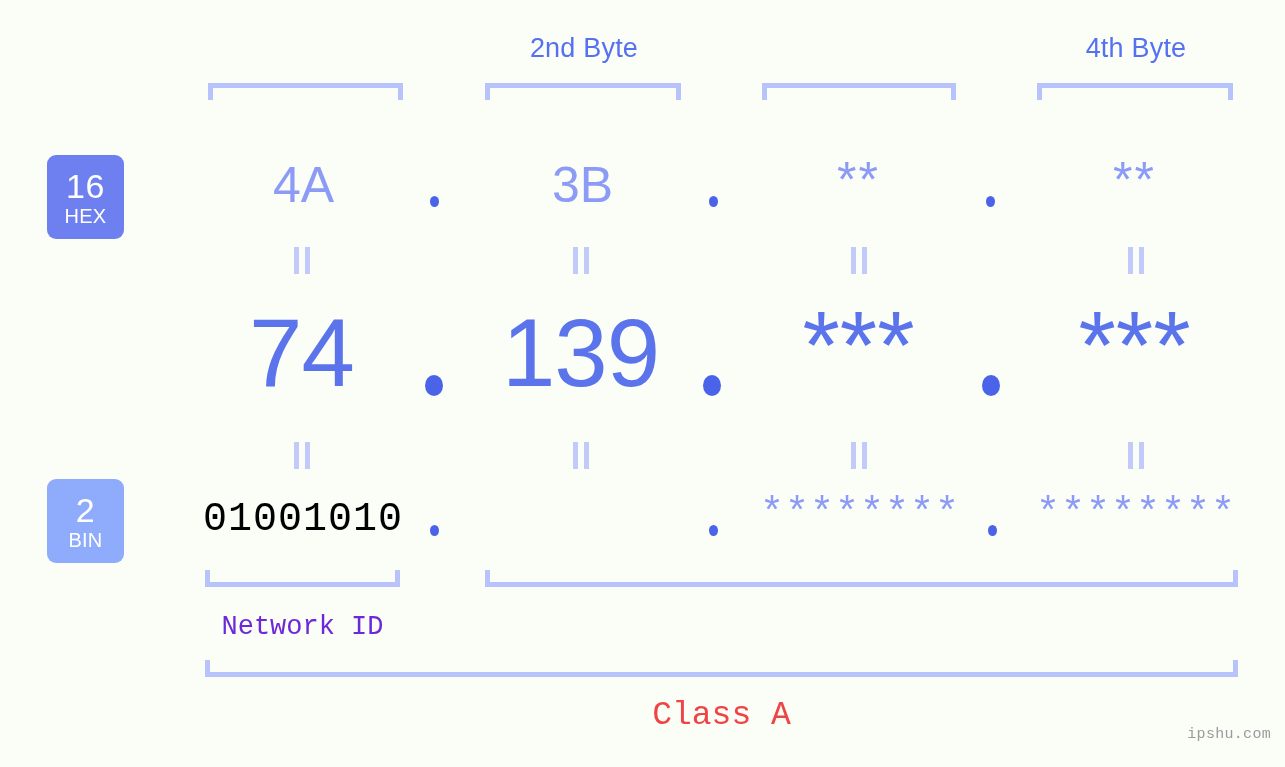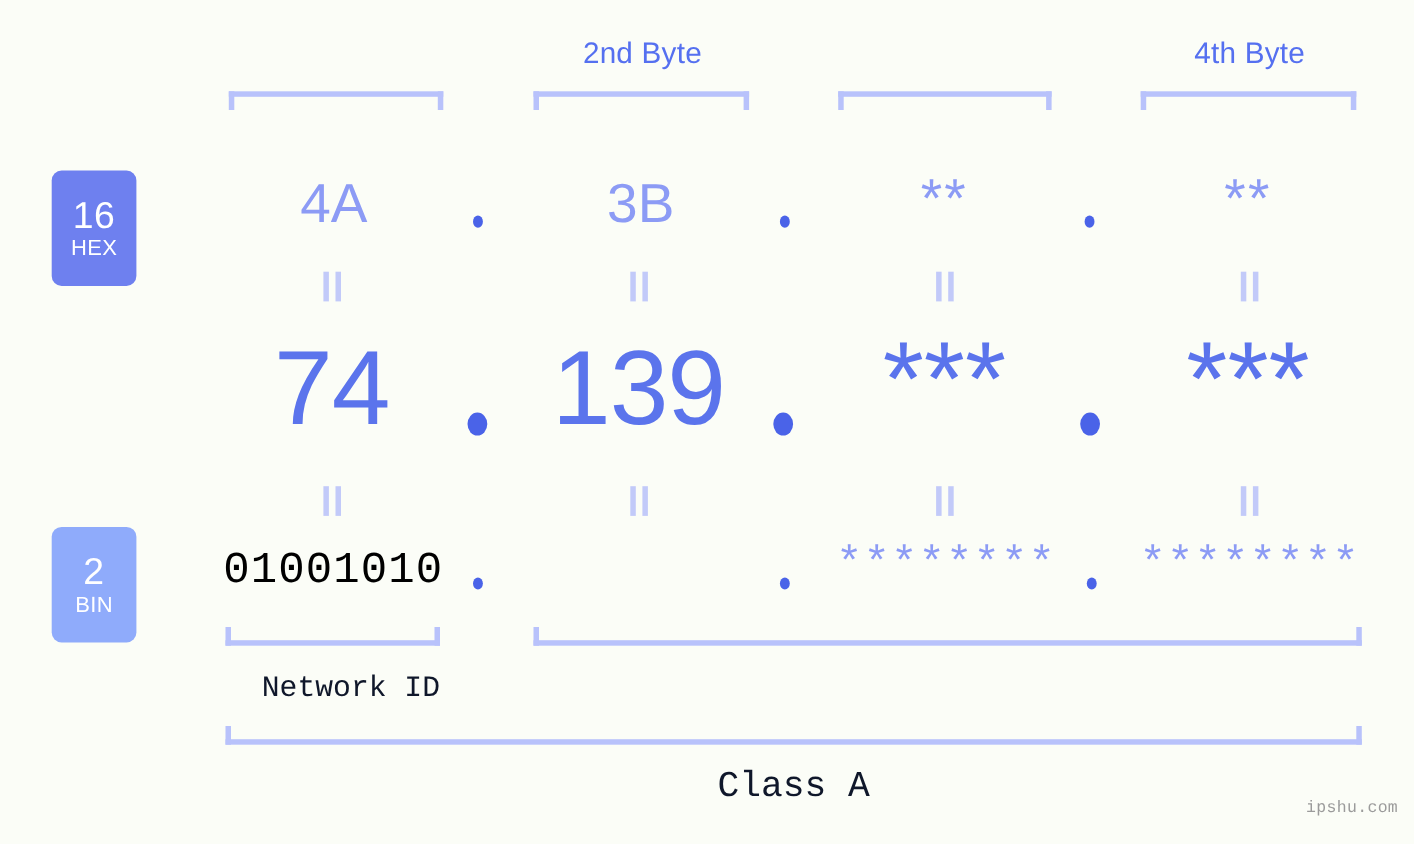--- a/index.html
+++ b/index.html
@@ -48,21 +48,21 @@
     border-left: 5px solid #b8c2fb;
     border-right: 5px solid #b8c2fb;
     box-sizing: border-box;
   }
 
   
   .badge {
     position: absolute;
     left: 47px;
     width: 77px;
-    height: 105px;
+    height: 84px;
     border-radius: 9px;
     color: #ffffff;
     display: flex;
     flex-direction: column;
     align-items: center;
     justify-content: center;
     line-height: 1;
   }
   .badge .num {
     font-size: 34px;
@@ -143,31 +143,31 @@
     height: 27px;
     background: #c2caf9;
     display: block;
   }
   .eqbar i.l { left: 0; }
   .eqbar i.r { left: 11px; }
 
   
   .id-label {
     position: absolute;
-    text-align: right;
+    text-align: center;
     font-size: 27px;
-    color: #0f172a;
+    color: #6d28d9;
     font-family: "Liberation Mono", monospace;
     white-space: nowrap;
   }
   .class-label {
     position: absolute;
     text-align: center;
     font-size: 33px;
-    color: #0f172a;
+    color: #ef4444;
     font-family: "Liberation Mono", monospace;
     white-space: nowrap;
   }
 
   
   .watermark {
     position: absolute;
     right: 14px;
     bottom: 24px;
     font-size: 15px;

